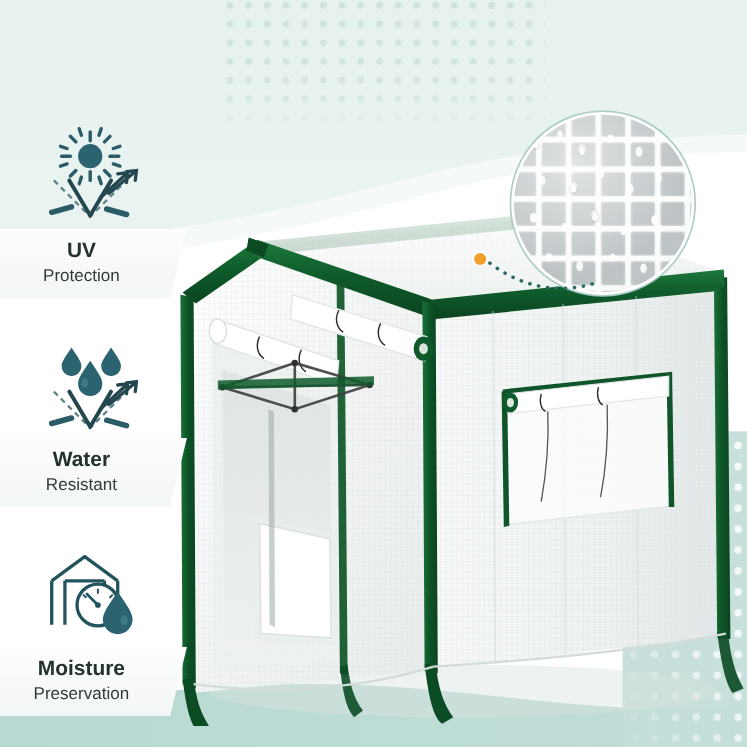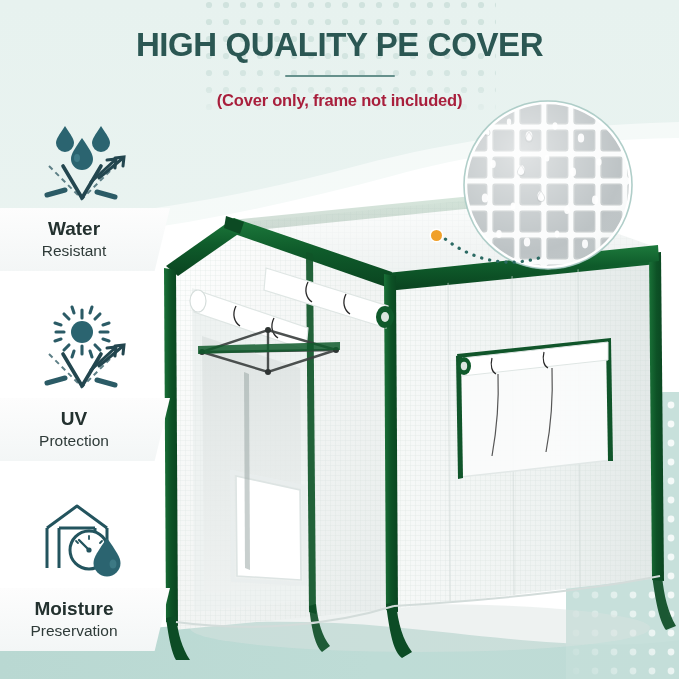--- a/index.html
+++ b/index.html
@@ -119,25 +119,20 @@
              L679 679 L0 679 Z" fill="url(#mintWave)"></path>
 
     <path d="M566 392 L679 392 L679 679 L566 679 Z" fill="#c4ded9" opacity="0.95"></path>
     <path d="M566 392 C 600 430, 612 520, 600 600 L566 679 Z" fill="#e9f3f0" opacity="0.0"></path>
 
     <g mask="url(#mBRDots)">
       <rect x="566" y="392" width="113" height="287" fill="url(#whiteDots)"></rect>
     </g>
   </svg>
 
-  <div class="header">
-    <h1 class="title">HIGH QUALITY PE COVER</h1>
-    <div class="title-rule"></div>
-    <p class="subtitle">(Cover only, frame not included)</p>
-  </div>
 
   <svg class="photo" viewBox="0 0 539 500">
     <defs>
       <linearGradient id="meshWhite" x1="0" y1="0" x2="1" y2="1">
         <stop offset="0%" stop-color="#ffffff"></stop>
         <stop offset="50%" stop-color="#f3f5f4"></stop>
         <stop offset="100%" stop-color="#e7eceb"></stop>
       </linearGradient>
       <linearGradient id="meshWhite2" x1="0" y1="0" x2="1" y2="0">
         <stop offset="0%" stop-color="#f7f9f8"></stop>
@@ -343,54 +338,20 @@
   <svg class="callout-line" viewBox="0 0 120 60">
     <path d="M14 14 C 44 40, 80 48, 114 38" stroke="#2b6a63" stroke-width="3.2" fill="none" stroke-linecap="round" stroke-dasharray="0.2 8"></path>
   </svg>
   <div class="callout-dot"></div>
 
   <div class="features">
 
     <div class="feature">
       <div class="icon-wrap">
         <svg viewBox="0 0 110 92" width="110" height="92">
-          <g fill="#2b6470">
-            <path d="M38 12 c-6 9 -9 13 -9 17 a9 9 0 0 0 18 0 c0 -4 -3 -8 -9 -17z"></path>
-            <path d="M55 24 c-7.5 11 -11 16 -11 21 a11 11 0 0 0 22 0 c0 -5 -3.5 -10 -11 -21z"></path>
-            <path d="M74 12 c-6 9 -9 13 -9 17 a9 9 0 0 0 18 0 c0 -4 -3 -8 -9 -17z"></path>
-          </g>
-          <g fill="#4b8a96" opacity="0.6">
-            <ellipse cx="50" cy="44" rx="3" ry="4"></ellipse>
-          </g>
-          <g stroke="#5d7f86" stroke-width="2" stroke-dasharray="5 4" fill="none">
-            <path d="M22 52 L52 82"></path>
-            <path d="M54 86 L86 54"></path>
-          </g>
-          <path d="M36 52 L55 84 L74 52" stroke="#23464f" stroke-width="3.6" fill="none" stroke-linecap="round" stroke-linejoin="round"></path>
-          <g stroke="#23464f" stroke-width="3" fill="none" stroke-linecap="round">
-            <path d="M64 68 L88 46"></path>
-            <path d="M80 46 L89 45 L88 54"></path>
-            <path d="M72 64 L96 44"></path>
-            <path d="M88 44 L97 43 L96 52"></path>
-          </g>
-          <g stroke="#2b5b66" stroke-width="5" stroke-linecap="round">
-            <path d="M20 81 L38 76"></path>
-            <path d="M70 78 L88 83"></path>
-          </g>
-        </svg>
-      </div>
-      <div class="label">
-        <span class="l1">Water</span>
-        <span class="l2">Resistant</span>
-      </div>
-    </div>
-
-    <div class="feature">
-      <div class="icon-wrap">
-        <svg viewBox="0 0 110 92" width="110" height="92">
           <g stroke="#2b5b66" stroke-width="3.1" stroke-linecap="round" fill="none">
             <path d="M55 6 V14"></path>
               <path d="M55 42 V50"></path>
             <path d="M37 28 H29"></path>
               <path d="M81 28 H73"></path>
             <path d="M42 15 L37 10"></path>
               <path d="M68 15 L73 10"></path>
             <path d="M42 41 L37 46"></path>
               <path d="M68 41 L73 46"></path>
             <path d="M47 9 L45 3"></path>
@@ -426,20 +387,54 @@
       </div>
       <div class="label">
         <span class="l1">UV</span>
         <span class="l2">Protection</span>
       </div>
     </div>
 
     <div class="feature">
       <div class="icon-wrap">
         <svg viewBox="0 0 110 92" width="110" height="92">
+          <g fill="#2b6470">
+            <path d="M38 12 c-6 9 -9 13 -9 17 a9 9 0 0 0 18 0 c0 -4 -3 -8 -9 -17z"></path>
+            <path d="M55 24 c-7.5 11 -11 16 -11 21 a11 11 0 0 0 22 0 c0 -5 -3.5 -10 -11 -21z"></path>
+            <path d="M74 12 c-6 9 -9 13 -9 17 a9 9 0 0 0 18 0 c0 -4 -3 -8 -9 -17z"></path>
+          </g>
+          <g fill="#4b8a96" opacity="0.6">
+            <ellipse cx="50" cy="44" rx="3" ry="4"></ellipse>
+          </g>
+          <g stroke="#5d7f86" stroke-width="2" stroke-dasharray="5 4" fill="none">
+            <path d="M22 52 L52 82"></path>
+            <path d="M54 86 L86 54"></path>
+          </g>
+          <path d="M36 52 L55 84 L74 52" stroke="#23464f" stroke-width="3.6" fill="none" stroke-linecap="round" stroke-linejoin="round"></path>
+          <g stroke="#23464f" stroke-width="3" fill="none" stroke-linecap="round">
+            <path d="M64 68 L88 46"></path>
+            <path d="M80 46 L89 45 L88 54"></path>
+            <path d="M72 64 L96 44"></path>
+            <path d="M88 44 L97 43 L96 52"></path>
+          </g>
+          <g stroke="#2b5b66" stroke-width="5" stroke-linecap="round">
+            <path d="M20 81 L38 76"></path>
+            <path d="M70 78 L88 83"></path>
+          </g>
+        </svg>
+      </div>
+      <div class="label">
+        <span class="l1">Water</span>
+        <span class="l2">Resistant</span>
+      </div>
+    </div>
+
+    <div class="feature">
+      <div class="icon-wrap">
+        <svg viewBox="0 0 110 92" width="110" height="92">
 
           <g stroke="#23545e" stroke-width="3" fill="none" stroke-linejoin="round">
             <path d="M20 34 L50 12 L80 34"></path>
             <path d="M20 34 L20 74"></path>
             <path d="M80 34 L80 58"></path>
             <path d="M32 34 L32 74"></path>
             <path d="M32 34 L68 34"></path>
             <path d="M68 34 L68 44"></path>
           </g>
 

